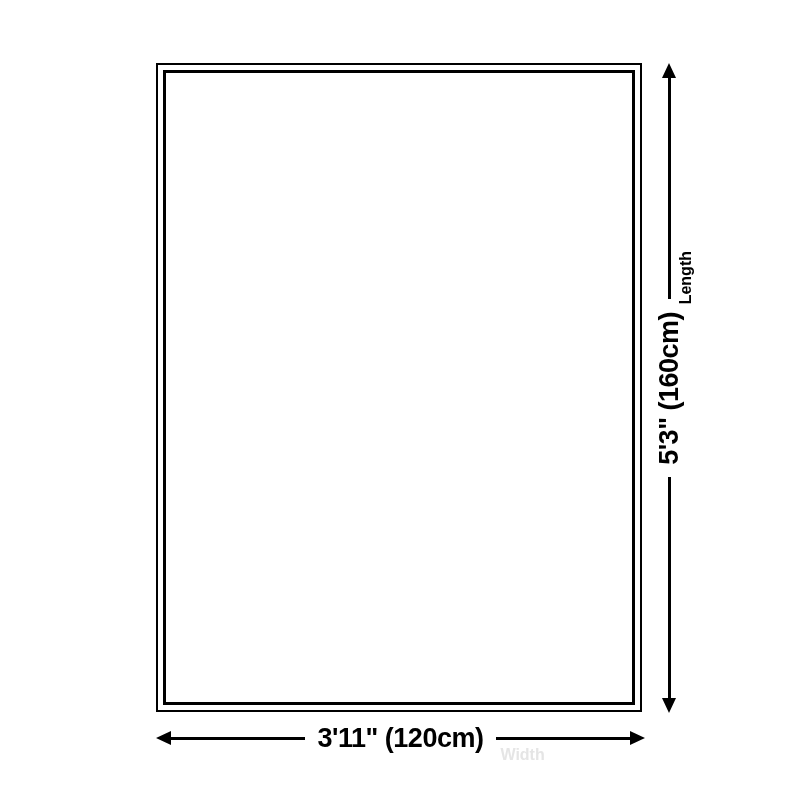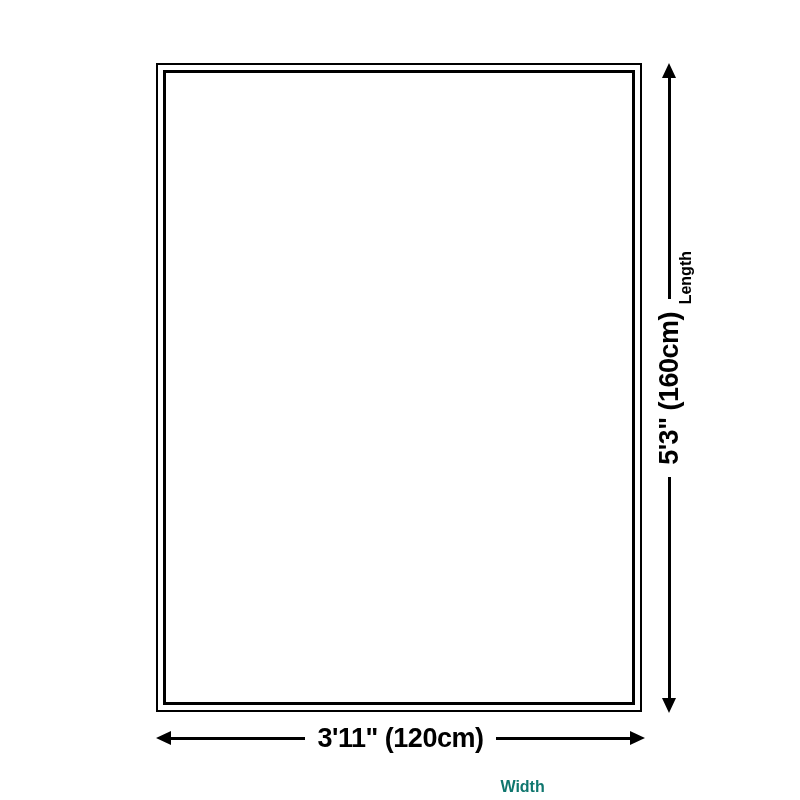--- a/index.html
+++ b/index.html
@@ -87,23 +87,22 @@
     letter-spacing: -0.5px;
     white-space: nowrap;
     padding: 0 13px;
     color: #000;
   }
   .axis-label-h {
     position: absolute;
     left: 4px; top: 9px;
     font-size: 16px;
     font-weight: 700;
-    color: #0f766e;
+    color: #e5e5e5;
     white-space: nowrap;
-    margin-top: 32px;
   }
 </style>
 </head>
 <body>
 
 <div class="canvas">
 
   <div class="rug-outer">
     <div class="rug-inner"></div>
   </div>

